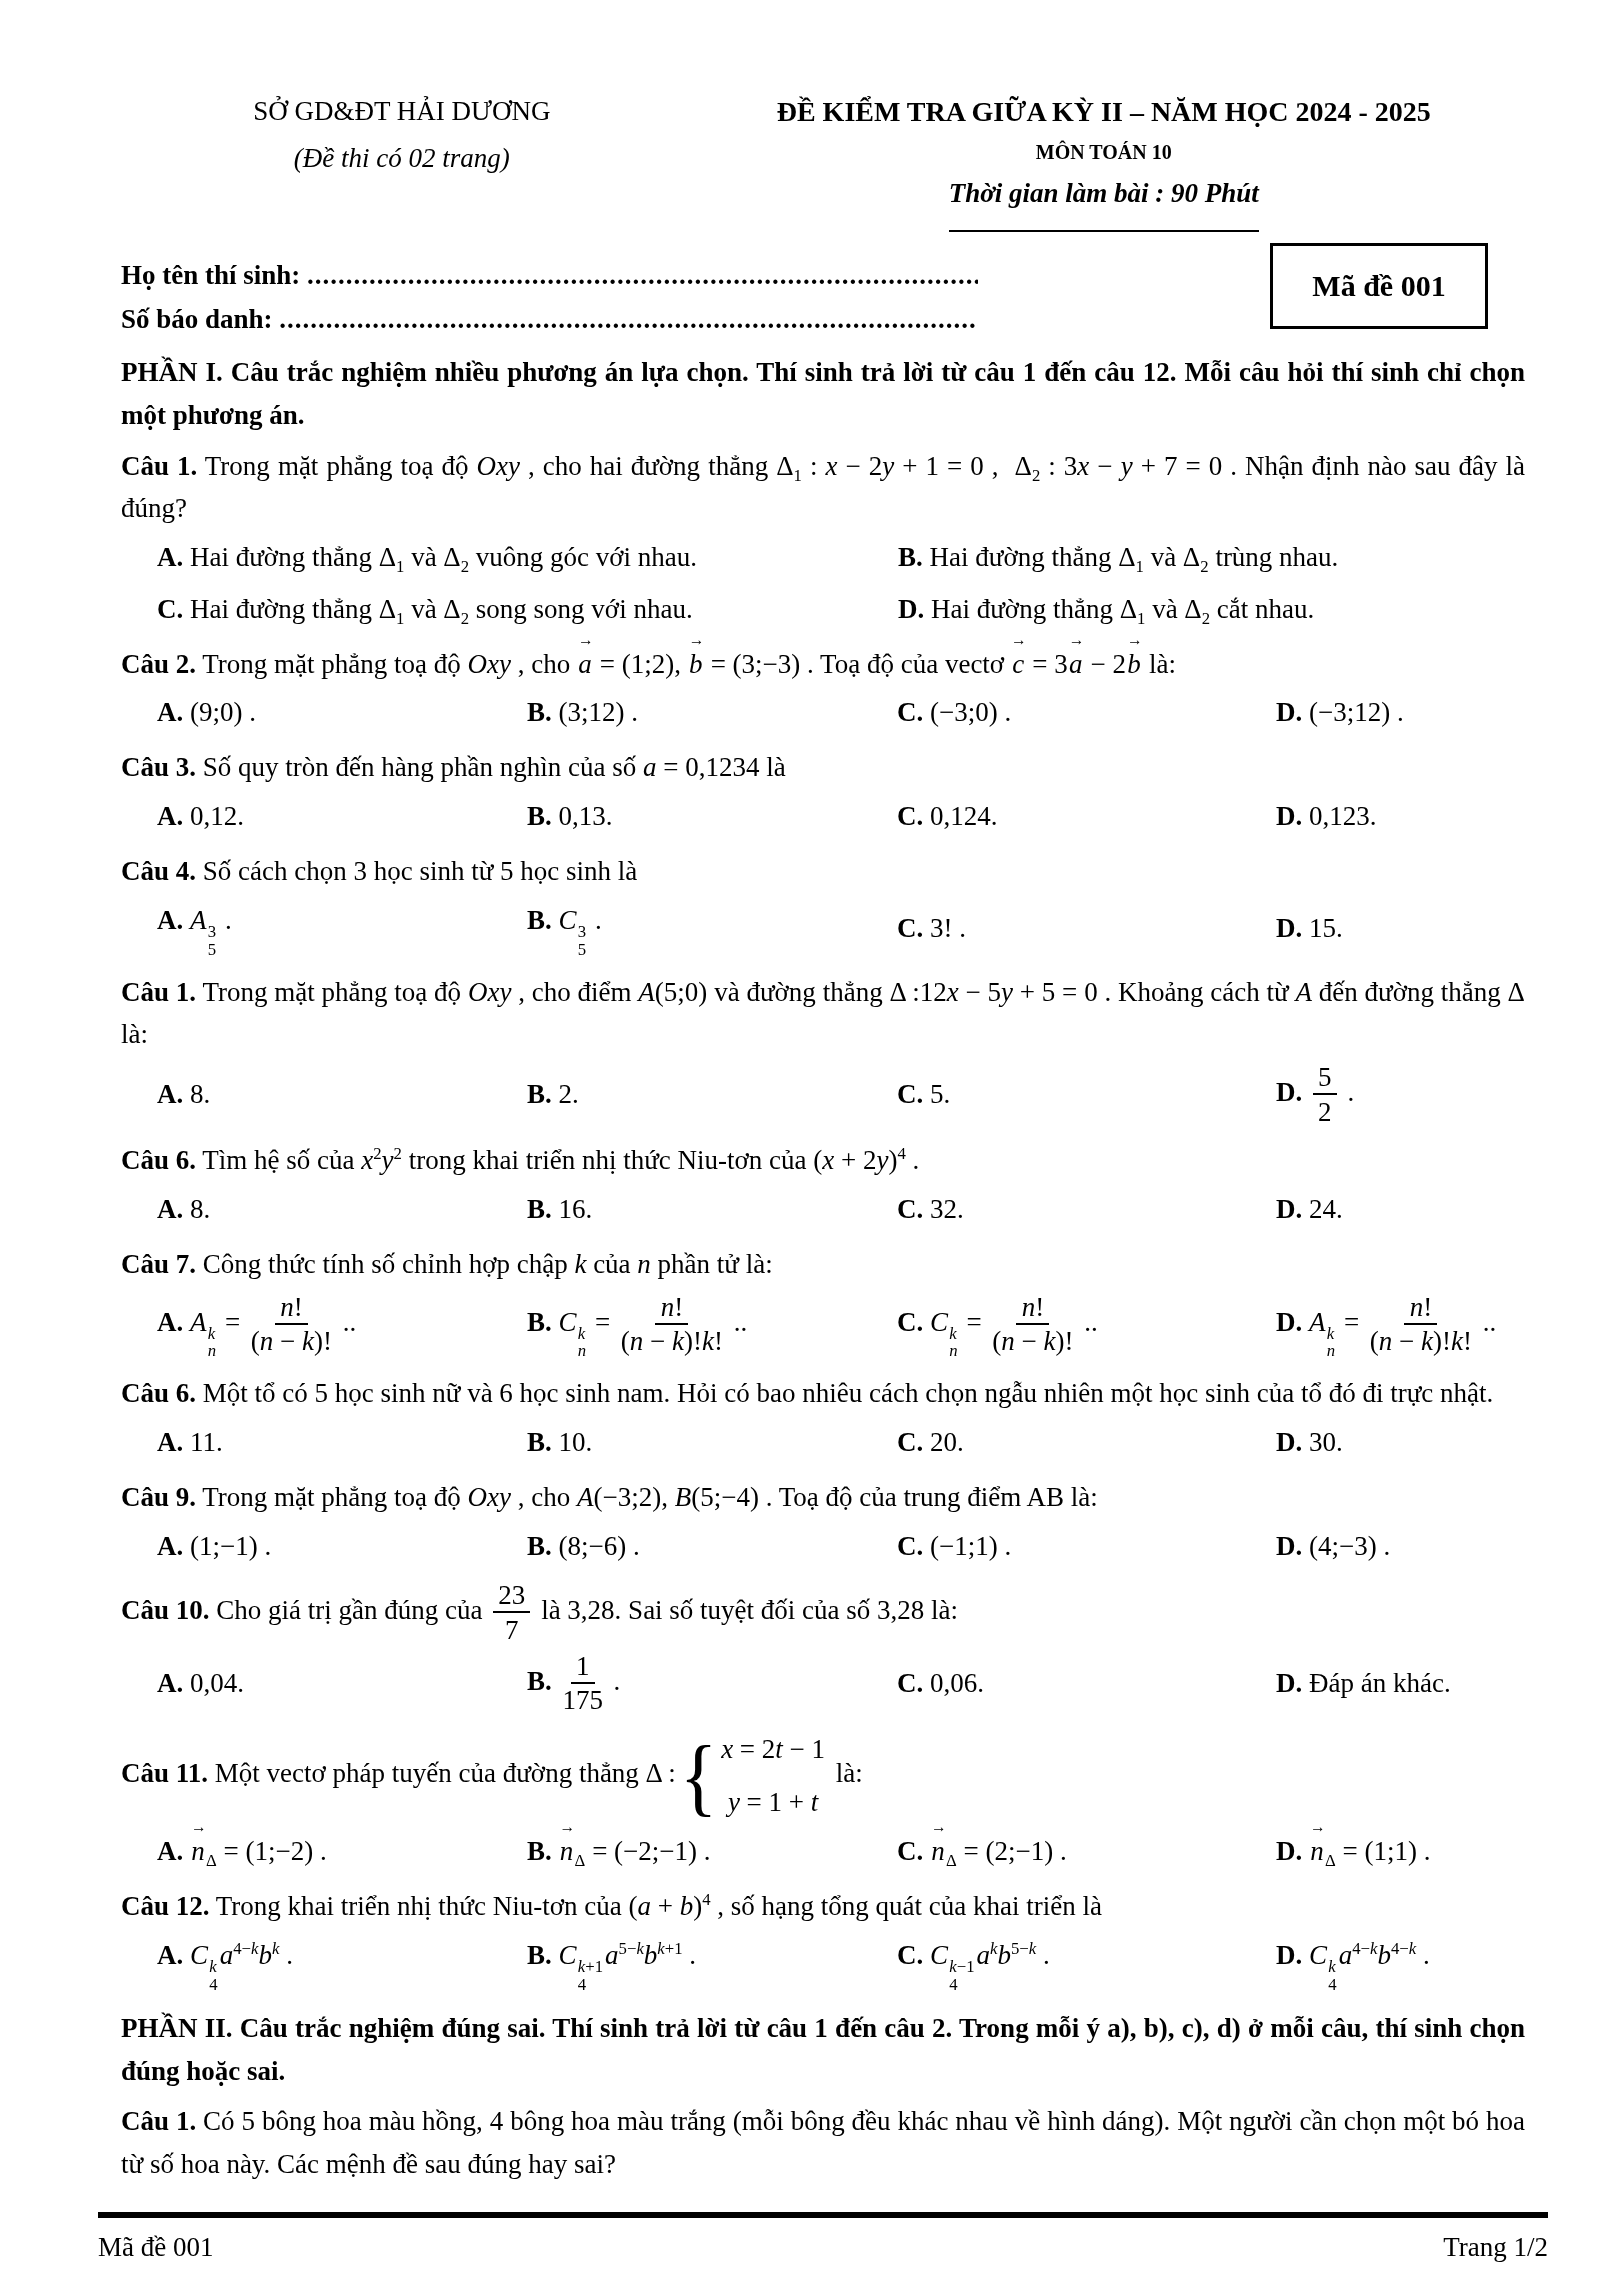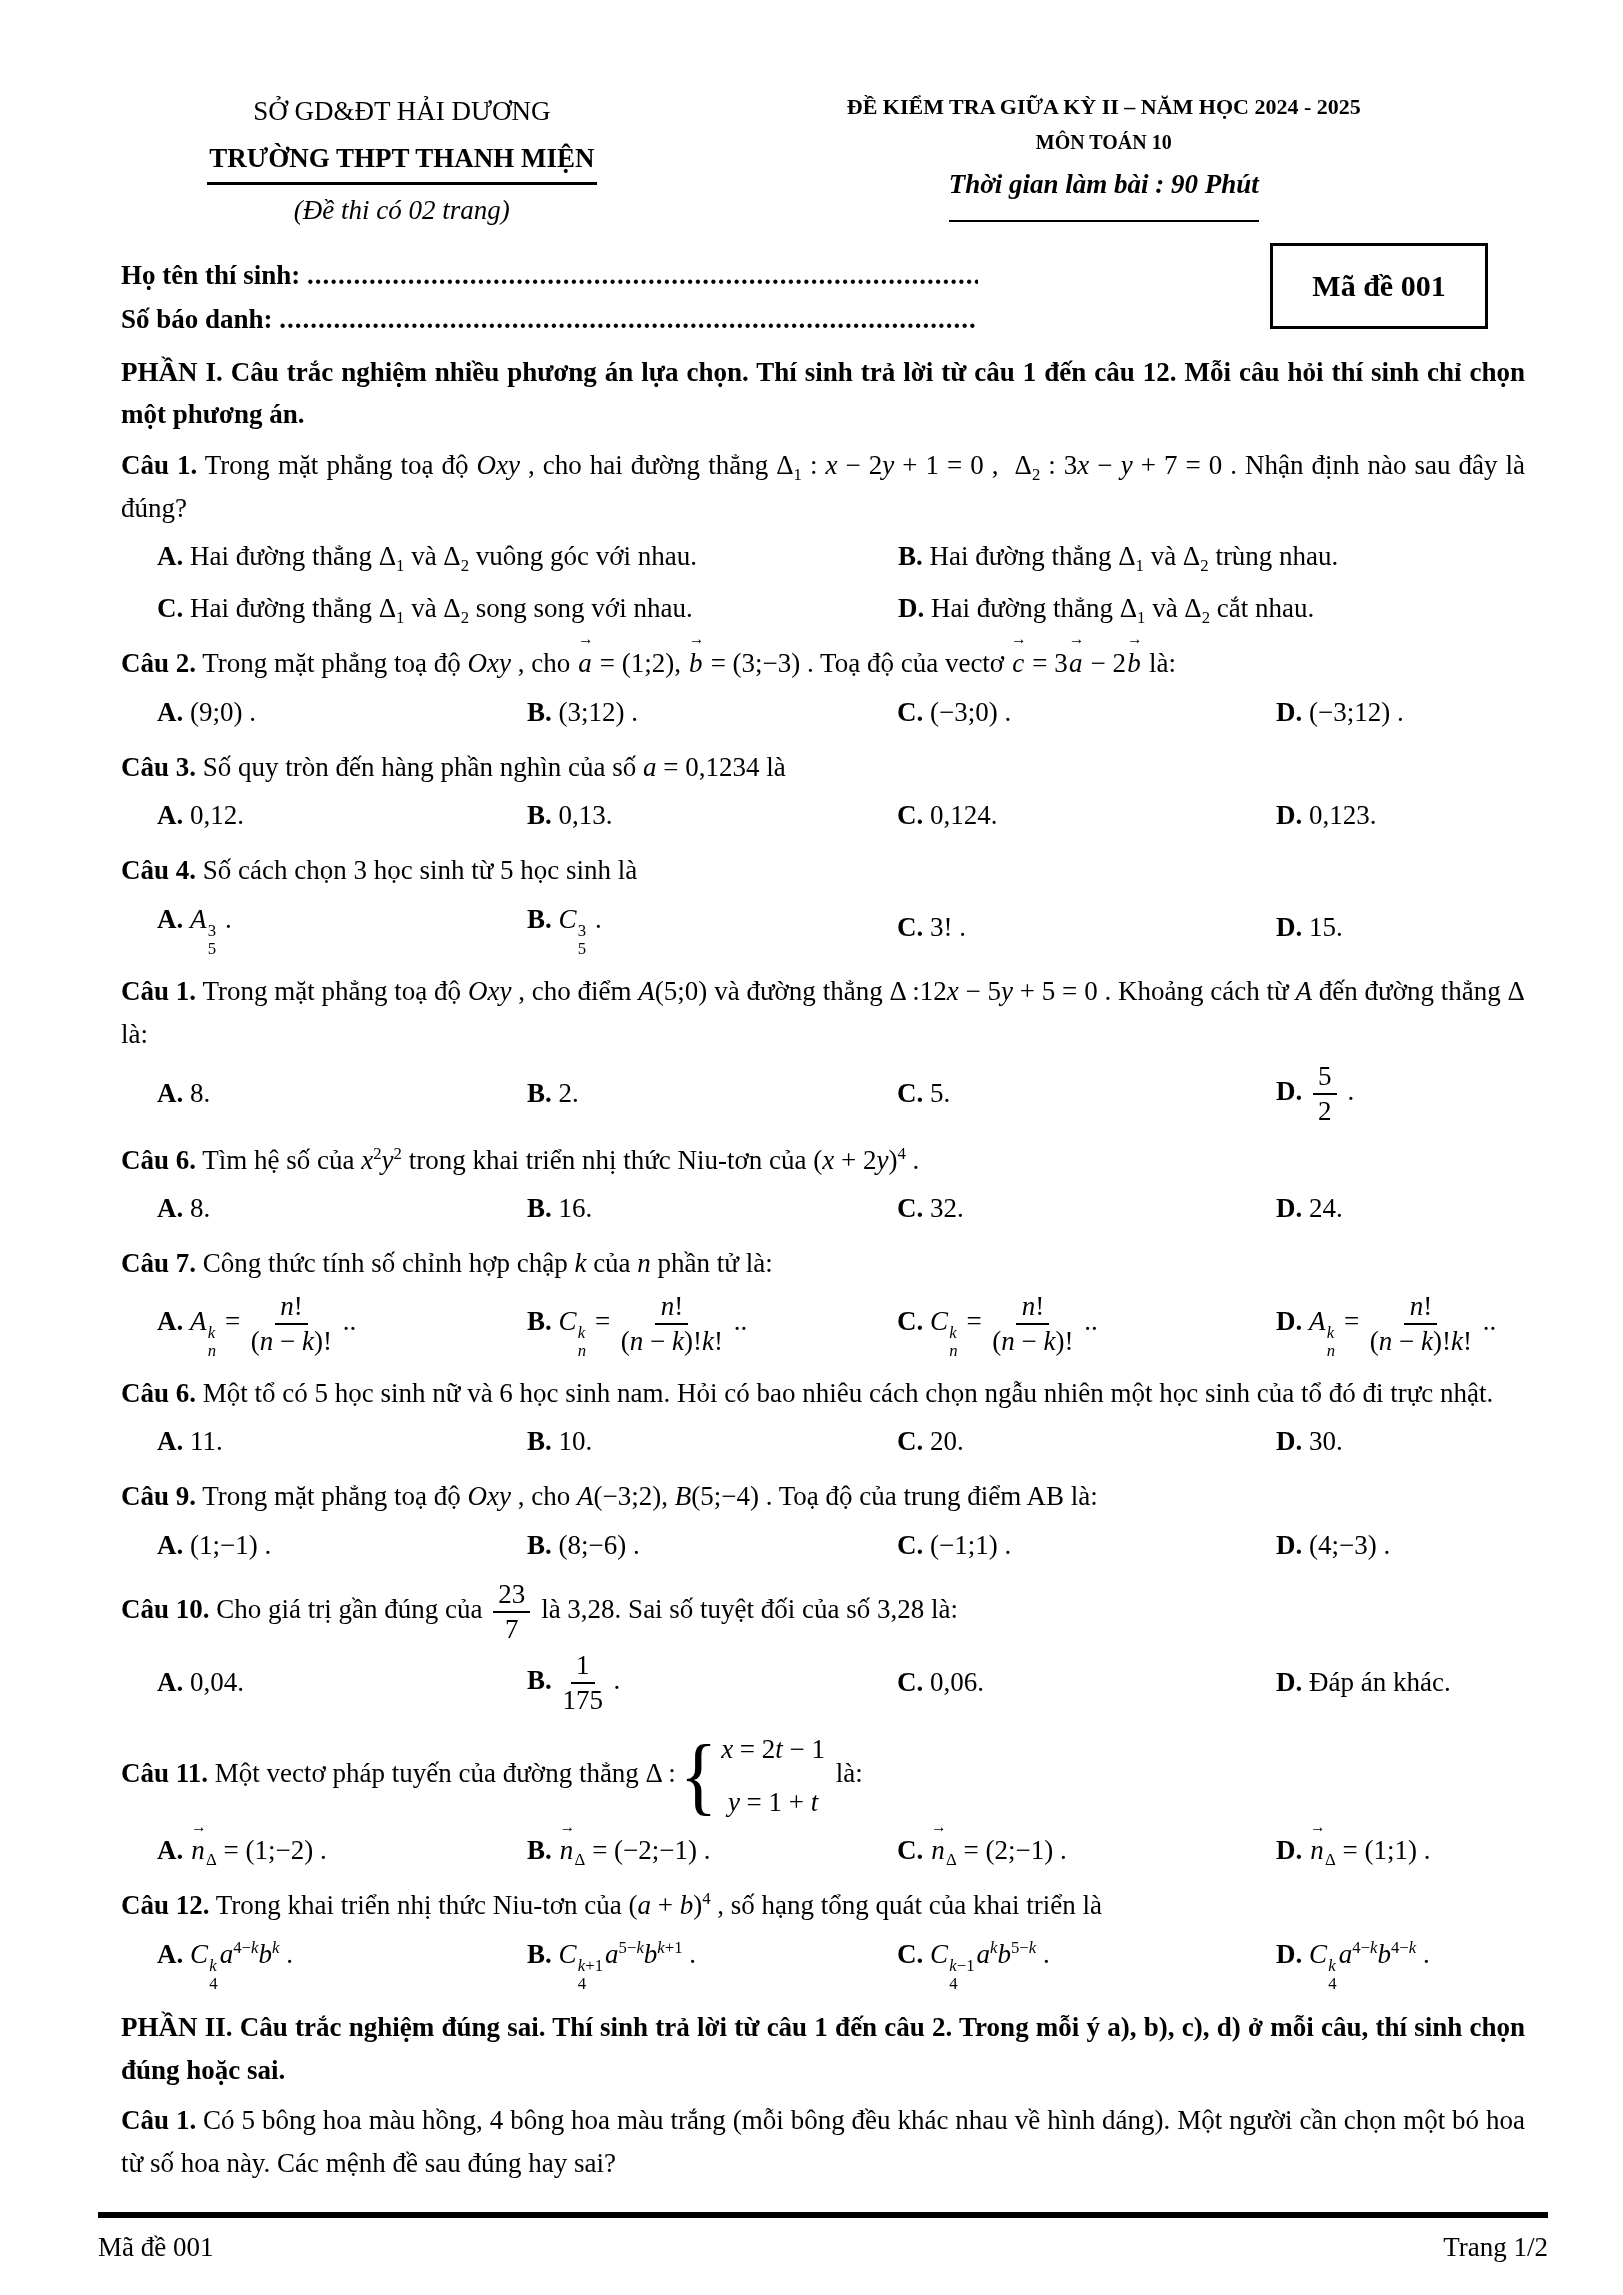--- a/index.html
+++ b/index.html
@@ -10,21 +10,21 @@
     font-size:27px;line-height:1.58;
   }
   .page{padding:90px 98px 0 121px;position:relative;}
   
   .hdr{display:flex;width:100%;}
   .hdr-left{width:40%;text-align:center;}
   .hdr-right{width:60%;text-align:center;}
   .hdr-line{margin:0 0 3.9px 0;}
   .school{font-weight:700;border-bottom:3.3px solid #000;display:inline-block;padding:0 2.6px 2.6px 2.6px;}
   .trang-note{font-style:italic;}
-  .exam-title{font-weight:700;font-size:22px;}
+  .exam-title{font-weight:700;font-size:28px;}
   .subject{font-weight:700;font-size:20px;margin-top:2.6px;}
   .time{font-weight:700;font-style:italic;border-bottom:2.6px solid #000;display:inline-block;padding-bottom:15px;margin-top:3.9px;}
   
   .student{margin-top:18.3px;}
   .srow{font-weight:700;white-space:nowrap;overflow:hidden;width:857px;height:44px;}
   .dots{font-weight:700;letter-spacing:1px;}
   .code-box{
     position:absolute;left:1270px;top:243px;width:212px;height:80px;
     border:3.3px solid #000;display:flex;align-items:center;justify-content:center;
     font-weight:700;font-size:30px;background:#fff;
@@ -58,21 +58,20 @@
   }
 </style>
 </head>
 <body>
 
 <div class="page">
 
   <div class="hdr">
     <div class="hdr-left">
       <div class="hdr-line">SỞ GD&amp;ĐT HẢI DƯƠNG</div>
-      <div class="hdr-line"><span class="school">TRƯỜNG THPT THANH MIỆN</span></div>
       <div class="hdr-line trang-note">(Đề thi có 02 trang)</div>
     </div>
     <div class="hdr-right">
       <div class="exam-title">ĐỀ KIỂM TRA GIỮA KỲ II – NĂM HỌC 2024 - 2025</div>
       <div class="subject">MÔN TOÁN 10</div>
       <div class="hdr-line"><span class="time">Thời gian làm bài : 90 Phút</span></div>
     </div>
   </div>
 
   <div class="student">

